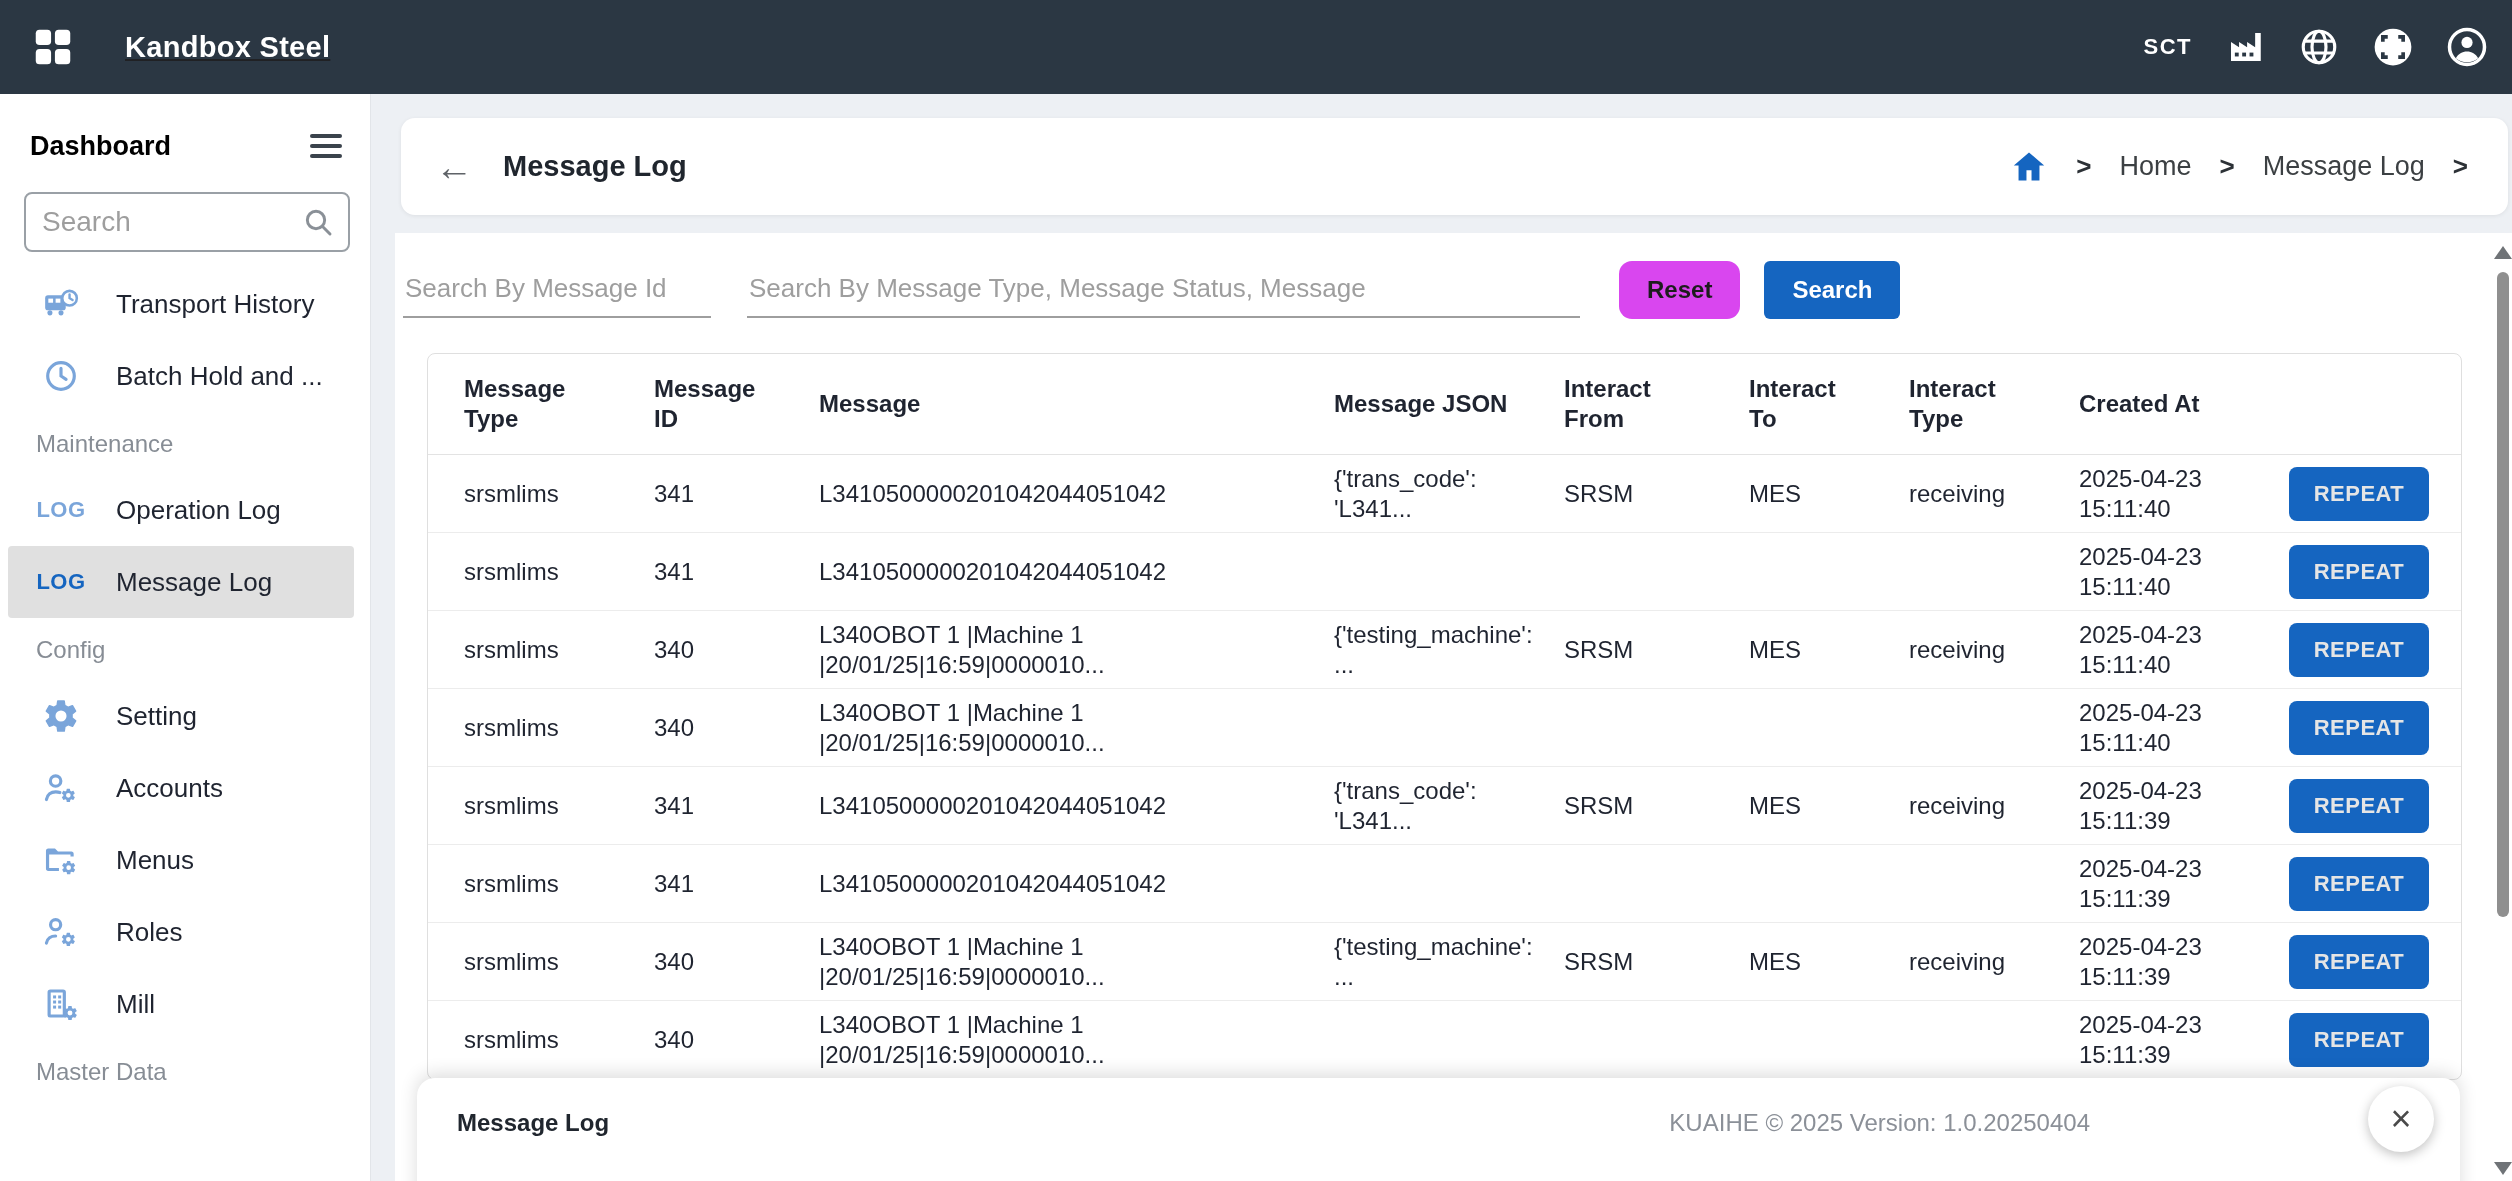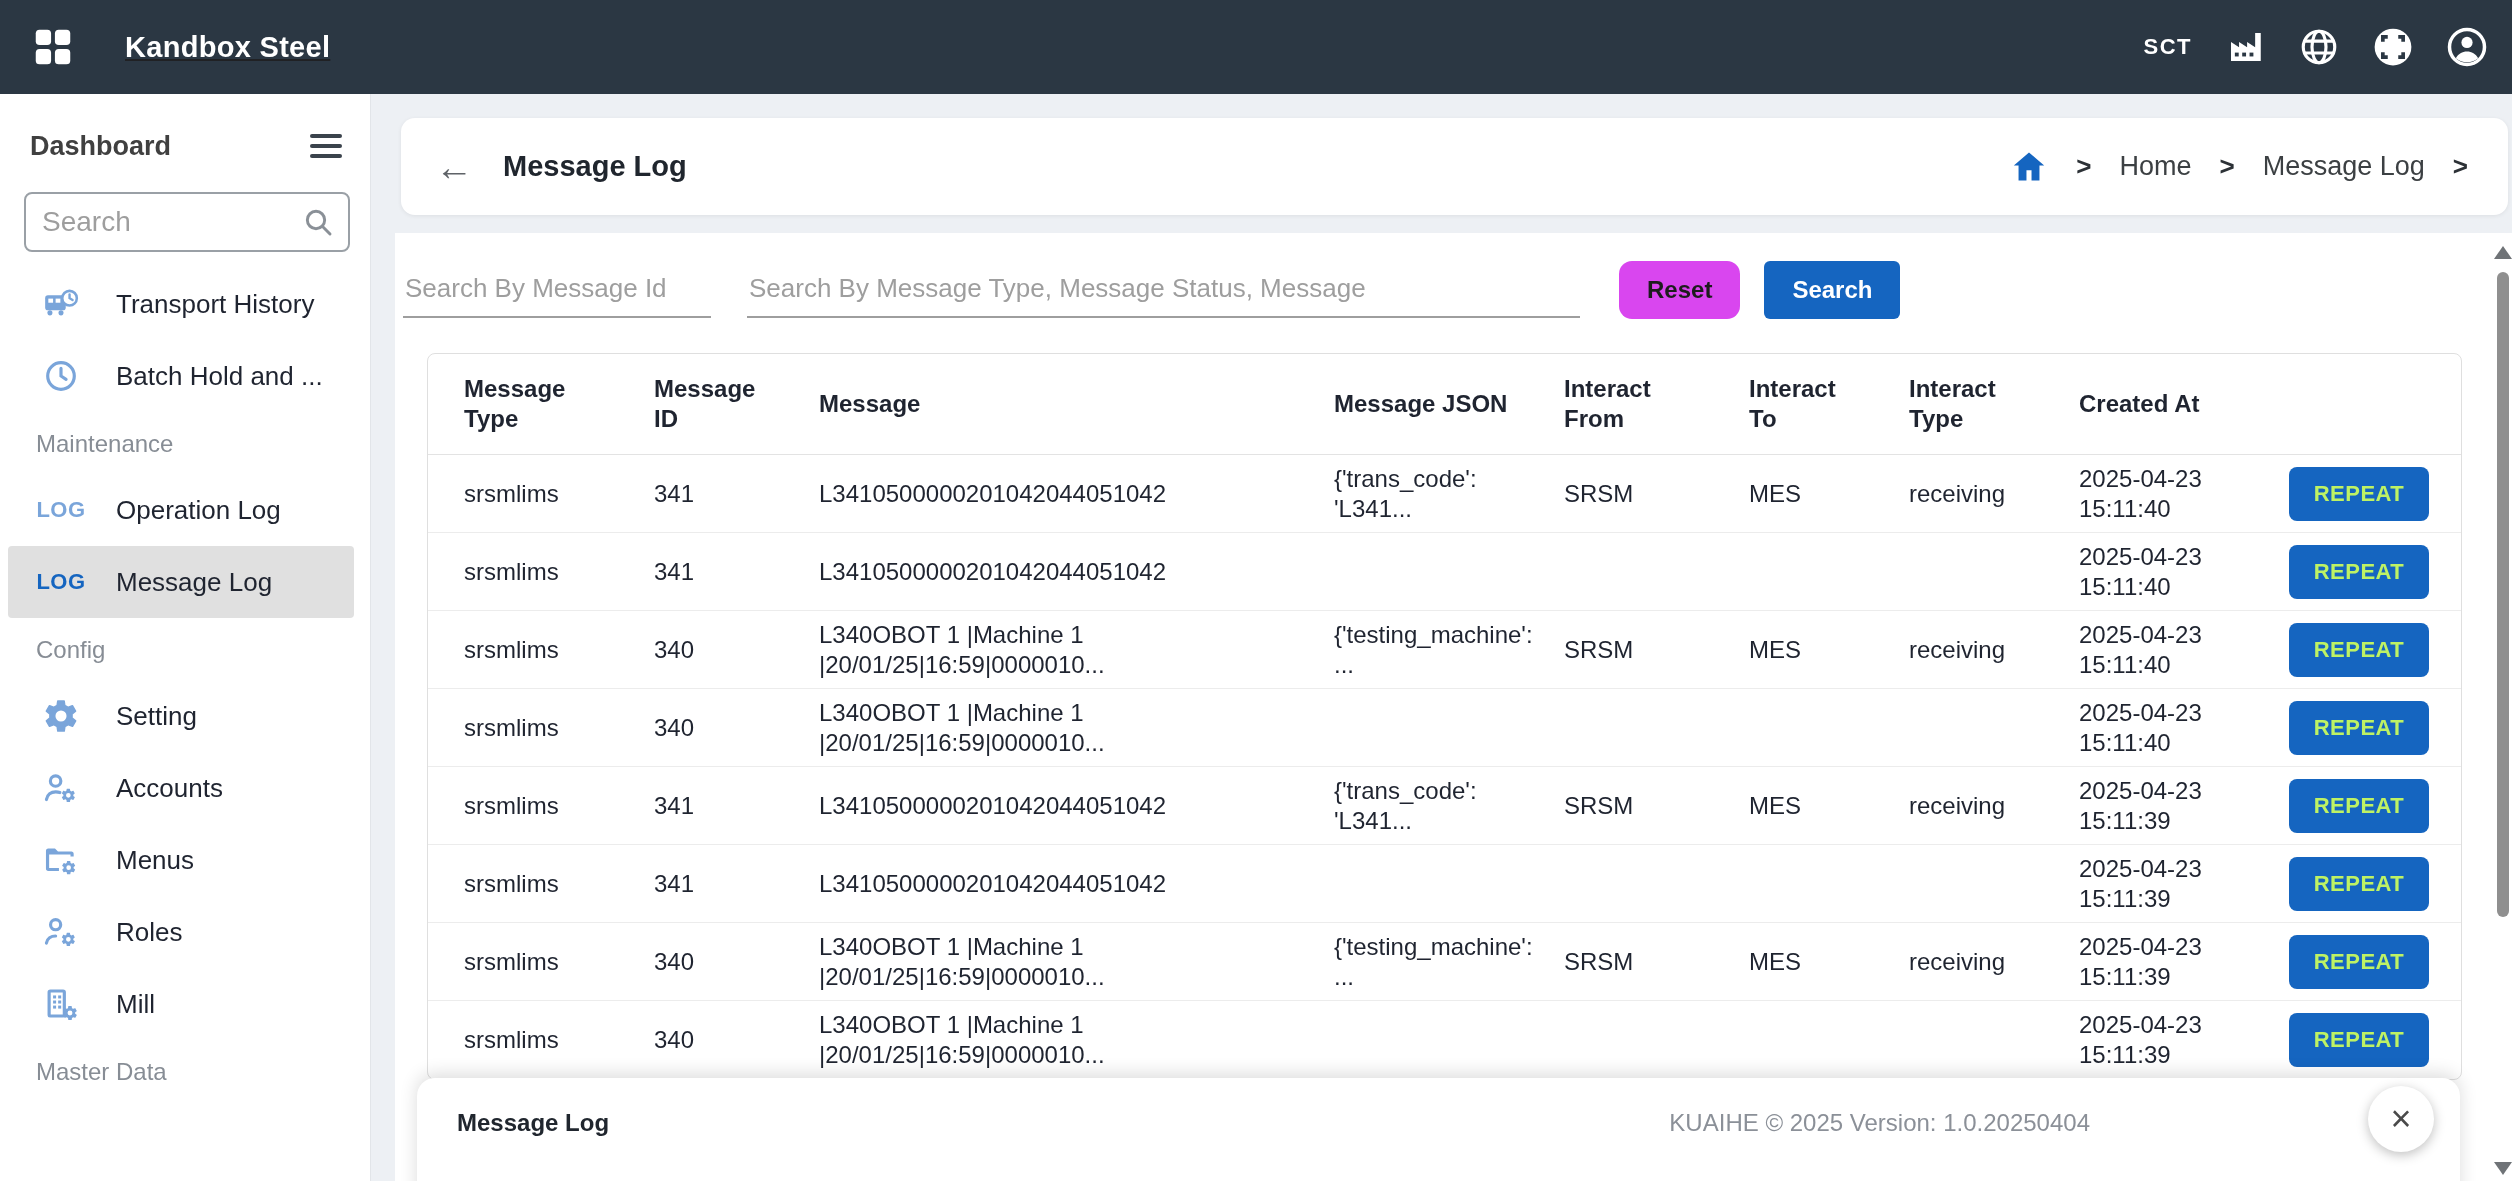--- a/index.html
+++ b/index.html
@@ -15,21 +15,21 @@
   .sct { color: #fff; font-size: 22px; font-weight: bold; letter-spacing: 1.5px; }
   .tb-icon { display: inline-flex; width: 42px; height: 42px; }
   .tb-icon svg { width: 100%; height: 100%; }
   .logo { display: inline-flex; width: 46px; height: 46px; }
   .logo svg { width: 100%; height: 100%; }
 
   
   .sidebar { position: absolute; top: 94px; left: 0; width: 371px; bottom: 0; background: #fff;
              border-right: 1px solid #e2e5e9; z-index: 5; }
   .sidebar-head { display: flex; align-items: center; justify-content: space-between; padding: 36px 28px 0 30px; }
-  .sidebar-title { font-size: 27px; font-weight: bold; color: #404040; }
+  .sidebar-title { font-size: 27px; font-weight: bold; color: #000000; }
   .hamburger { display: inline-flex; flex-direction: column; gap: 6px; cursor: pointer; padding: 4px 0; }
   .hamburger i { display: block; width: 32px; height: 4px; background: #3a434c; border-radius: 2px; }
   .searchbox { margin: 30px 20px 16px 24px; height: 60px; border: 2px solid #9aa0a6; border-radius: 8px;
                display: flex; align-items: center; padding: 0 14px 0 16px; background: #fff; }
   .searchbox input { flex: 1; border: none; outline: none; font-size: 28px; color: #444;
                      font-family: "Liberation Sans", sans-serif; background: transparent; min-width: 0; }
   .searchbox input::placeholder { color: #9e9e9e; }
   .searchbox svg { width: 32px; height: 32px; flex: 0 0 auto; }
   .nav { margin-top: 6px; }
   .nav-item { display: flex; align-items: center; height: 72px; padding: 0 16px 0 38px; gap: 32px; cursor: pointer; }
@@ -71,21 +71,21 @@
   .table-box { margin: 34px 50px 0 32px; border: 1px solid #dfdfdf; border-radius: 8px; overflow: hidden; }
   table { width: 100%; border-collapse: collapse; table-layout: fixed; }
   th { text-align: left; font-size: 24px; font-weight: bold; color: #1f2430; padding: 20px 18px 20px 36px;
        line-height: 30px; border-bottom: 1px solid #e3e3e3; vertical-align: middle; }
   td { font-size: 24px; color: #1f2430; padding: 8px 18px 8px 36px; height: 78px; line-height: 30px;
        border-bottom: 1px solid #ececec; vertical-align: middle; }
   tbody tr:last-child td { border-bottom: none; }
   .wrap-msg { max-width: 350px; }
   .wrap-json { max-width: 175px; }
   .dt span { display: block; }
-  .repeat-btn { background: #1565c0; color: #bef264; border: none; border-radius: 8px; font-weight: bold;
+  .repeat-btn { background: #1565c0; color: #e5e5e5; border: none; border-radius: 8px; font-weight: bold;
                 font-size: 22px; letter-spacing: .5px; padding: 14px 0; width: 140px; cursor: pointer;
                 font-family: "Liberation Sans", sans-serif; }
 
   
   .scrollbar { position: absolute; top: 146px; right: 0; width: 18px; bottom: 0; z-index: 4; }
   .sb-up { width: 0; height: 0; border-left: 9px solid transparent; border-right: 9px solid transparent;
            border-bottom: 13px solid #6f7377; margin: 6px auto 8px auto; }
   .sb-thumb { position: absolute; top: 32px; left: 3px; width: 12px; height: 645px; background: #8f8f8f; border-radius: 6px; }
   .sb-down { position: absolute; bottom: 6px; left: 0; width: 0; height: 0; margin-left: 0;
              border-left: 9px solid transparent; border-right: 9px solid transparent; border-top: 13px solid #6f7377; }

